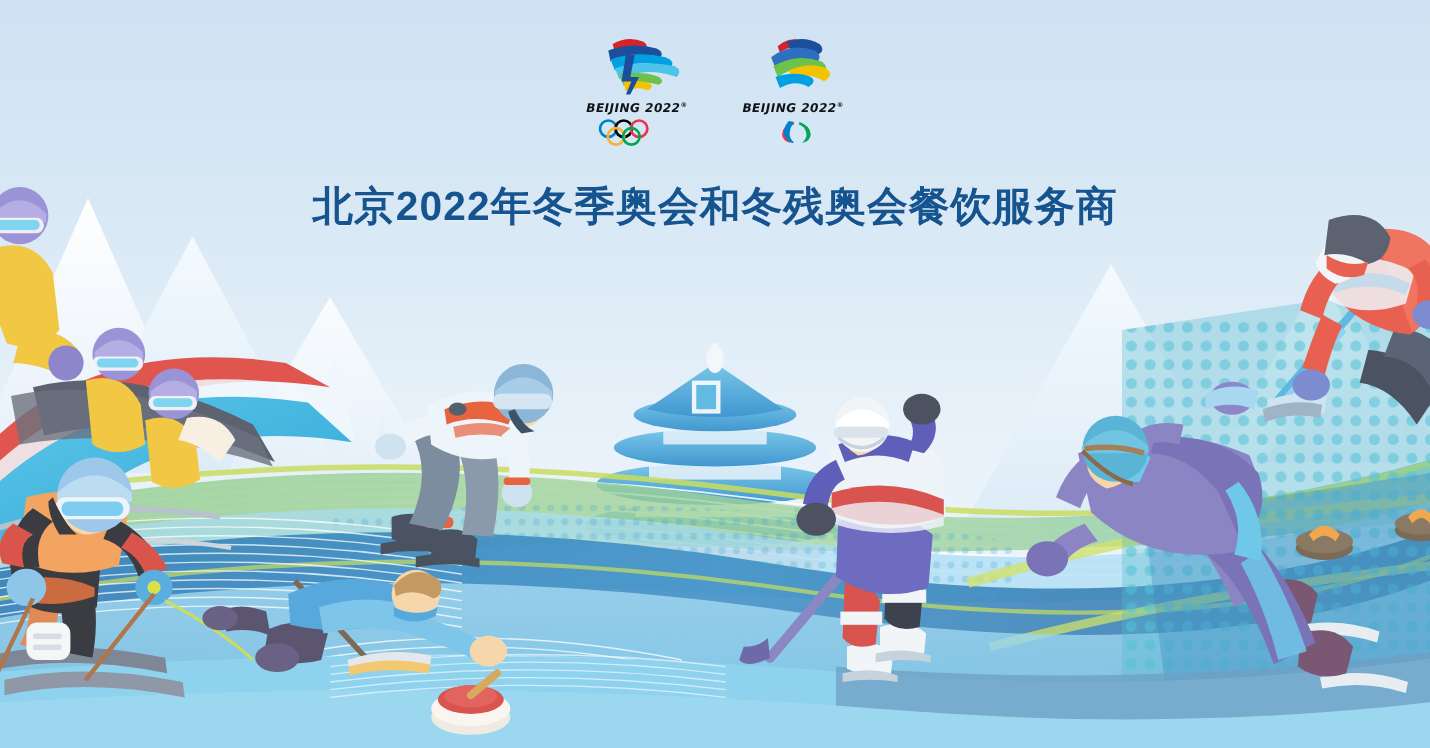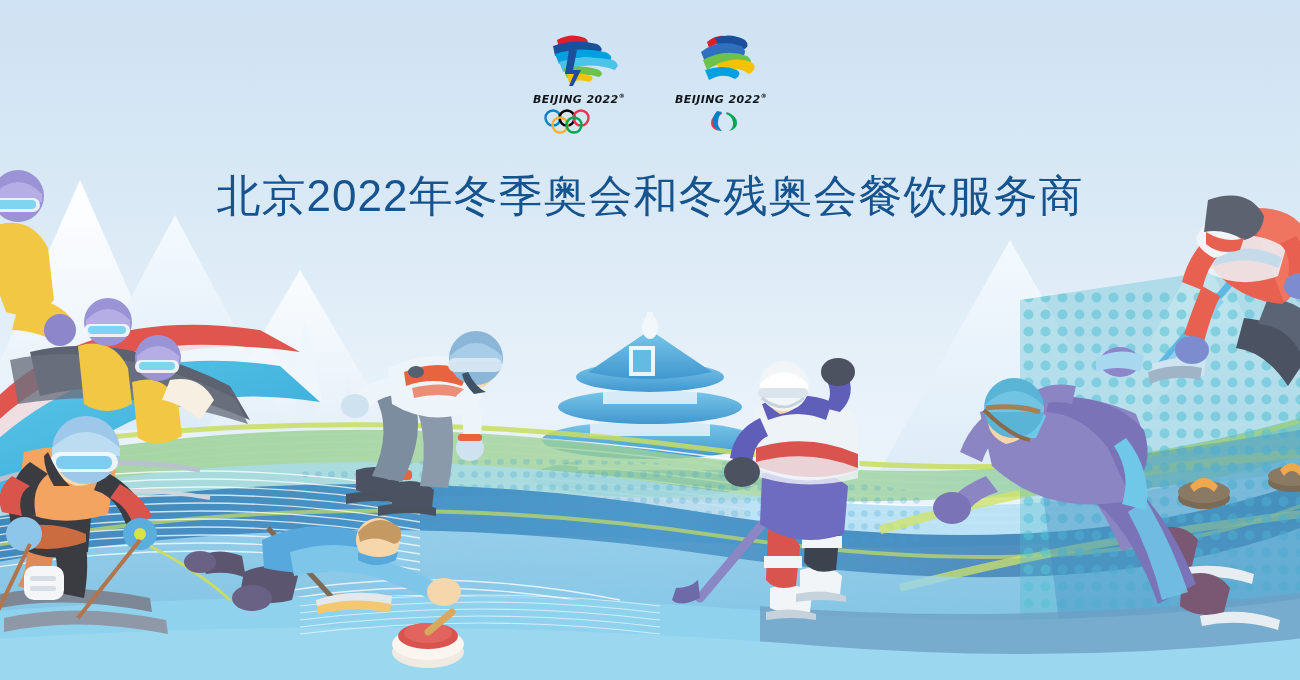--- a/index.html
+++ b/index.html
@@ -32,22 +32,22 @@
   .emblem .badge{height:26px;width:86px;margin-top:3px;}
 
   
   #title-wrap{
     position:absolute;left:0;right:0;top:143px;
     text-align:center;z-index:45;
   }
   #main-title{
     display:inline-block;
     font-family:"Liberation Sans","DejaVu Sans",sans-serif;
-    font-weight:400;
-    font-size:44px;
+    font-weight:700;
+    font-size:37px;
     line-height:1.1;
     letter-spacing:1px;
     color:#15548f;
     -webkit-text-stroke:2.5px #d8e7f4;
     paint-order:stroke fill;
     text-shadow:0 1px 0 rgba(255,255,255,.35);
     white-space:nowrap;
   }
 </style>
 </head>

